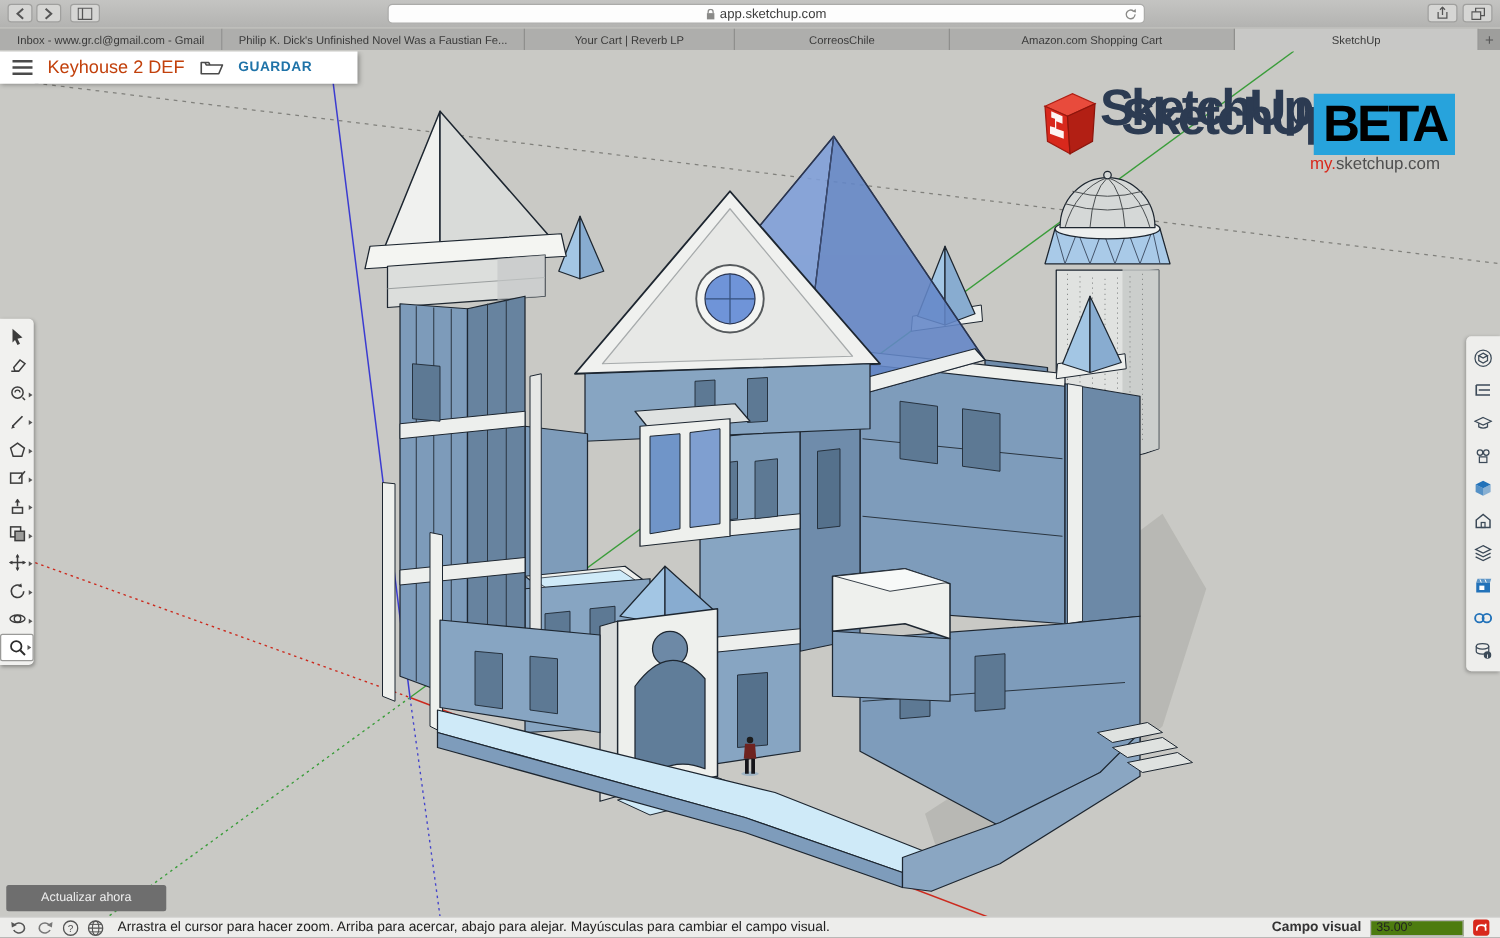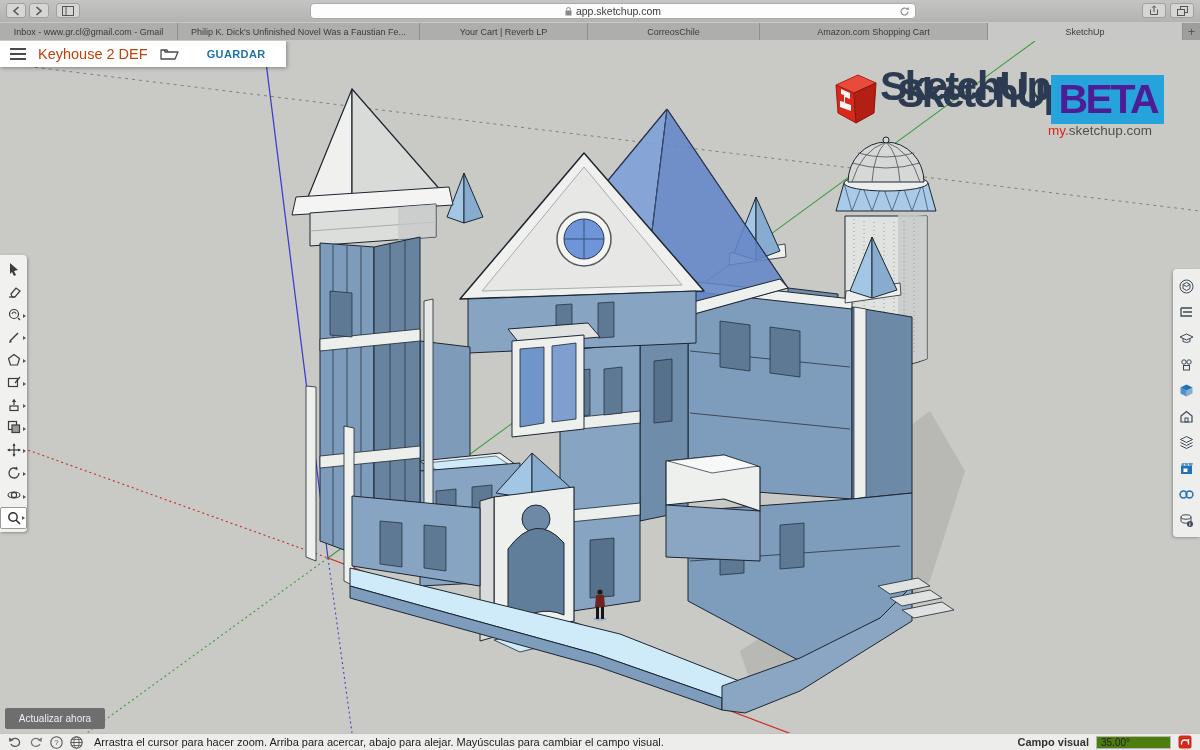--- a/index.html
+++ b/index.html
@@ -27,49 +27,49 @@
   
   .viewport { position:absolute; top:41px; left:0; width:1200px; height:692px; overflow:hidden; }
   .scene { position:absolute; top:0; left:0; }
 
   
   .su-header { position:absolute; top:0; left:0; width:286px; height:26px; background:#ffffff;
     box-shadow:1px 1px 4px rgba(0,0,0,.35); display:flex; align-items:center; gap:12px; padding:0 10px; z-index:20; }
   .hamburger { width:16px; height:12px; display:flex; flex-direction:column; justify-content:space-between; cursor:pointer; }
   .hamburger div { height:2px; background:#4a4a4a; }
   .su-title { font-size:14.5px; color:#c2410c; }
-  .guardar { font-size:11px; font-weight:bold; color:#1f73a8; letter-spacing:.4px; cursor:pointer;margin-left:16px; }
+  .guardar { font-size:11px; font-weight:bold; color:#1f73a8; letter-spacing:.4px; cursor:pointer; }
 
   
   .logo { position:absolute; top:22px; right:42px; width:330px; height:90px; z-index:5; }
   .logo .cube { position:absolute; left:0; top:10px; }
   .wm { position:absolute; left:52px; top:0; width:270px; height:58px; color:#2c3b52; font-weight:bold; }
   .wm span { position:absolute; font-size:41px; letter-spacing:-2.5px; }
   .wm .wm-b { left:17px; top:7px; }
-  .beta { position:absolute; right:-14px; top:12px; background:#27a3dc; color:#4c1d95; font-size:10.5px; font-weight:bold;
+  .beta { position:absolute; right:-14px; top:12px; background:#27a3dc; color:#000000; font-size:10.5px; font-weight:bold;
     padding:1px 7px; letter-spacing:.5px; }
   .site { position:absolute; right:6px; top:60px; font-size:13.5px; color:#4f4f4f; }
   .site b { color:#d8281c; font-weight:normal; }
 
   
   .left-toolbar { position:absolute; left:0; top:214px; width:27px; background:#f1f1ef;
     border-radius:0 4px 4px 0; box-shadow:1px 1px 3px rgba(0,0,0,.3); padding:3px 0; z-index:20; }
   .tool { position:relative; width:27px; height:22.6px; display:flex; align-items:center; justify-content:center; color:#3c3c3c; cursor:pointer; }
   .tool.active { background:#ffffff; border:1px solid #9a9a98; border-radius:2px; }
   .tool .fly { position:absolute; right:1px; bottom:8px; width:0; height:0;
     border-top:2.5px solid transparent; border-bottom:2.5px solid transparent; border-left:3px solid #555; }
 
   
   .right-panel { position:absolute; right:0; top:228px; width:27px; background:rgba(240,240,238,.95);
     border-radius:4px 0 0 4px; box-shadow:-1px 1px 3px rgba(0,0,0,.25); padding:4px 0; z-index:20; }
   .rp-item { width:27px; height:26px; display:flex; align-items:center; justify-content:center; color:#3c4a58; cursor:pointer; }
   .rp-item.blue { color:#2272b9; }
 
   
-  .toast { position:absolute; left:5px; top:667px; width:100px; height:21px; background:#6e6e6e; border-radius:2px;
+  .toast { position:absolute; left:5px; top:667px; width:128px; height:21px; background:#6e6e6e; border-radius:2px;
     color:#efefef; font-size:10px; display:flex; align-items:center; justify-content:center; z-index:20; cursor:pointer;text-align:right; }
 
   
   .statusbar { position:absolute; bottom:0; left:0; width:1200px; height:17px; background:#ededeb;
     border-top:1px solid #c2c2c0; display:flex; align-items:center; gap:7px; padding:0 8px; z-index:50; }
   .sb-icon { color:#555; display:flex; align-items:center; }
   .sb-hint { font-size:11px; color:#222; margin-left:4px; flex:1; white-space:nowrap; overflow:hidden; }
   .fov-label { font-size:11px; color:#333;font-weight:bold; }
   .fov-input { width:75px; height:13px; border:1px solid #b5b5b3; background:#4d7c0f; font-size:10px;
     font-family:"Liberation Sans",sans-serif; color:#222; padding:0 4px; }

